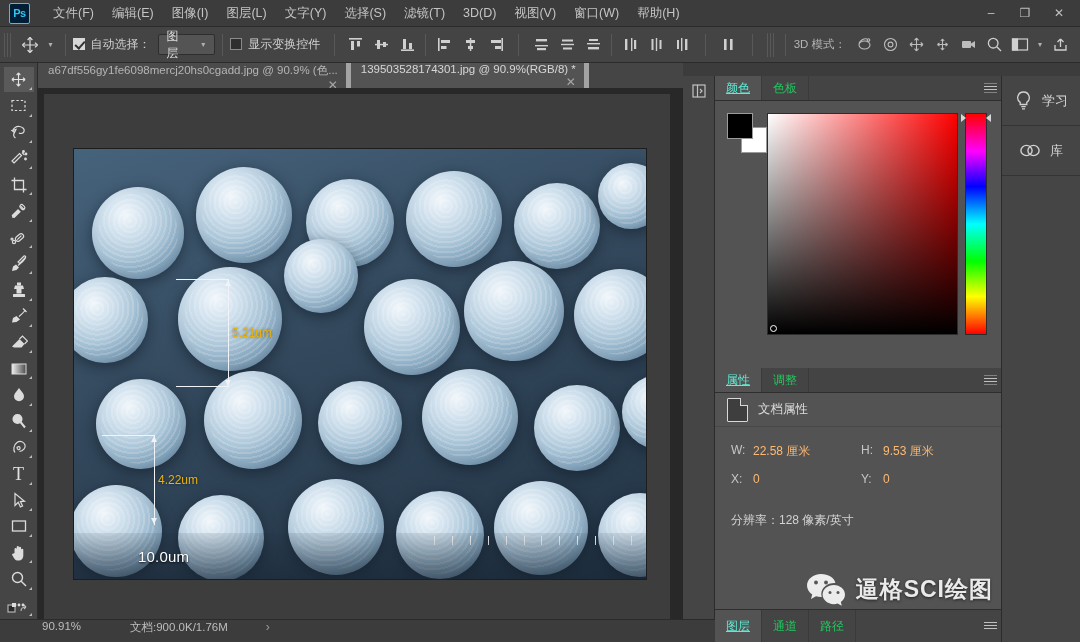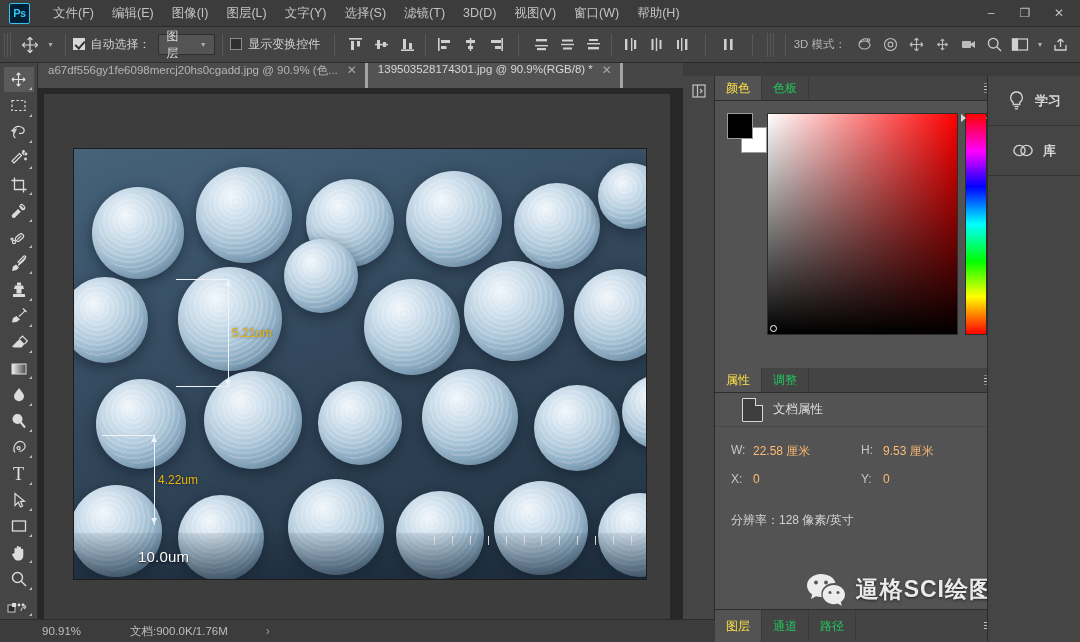--- a/index.html
+++ b/index.html
@@ -92,23 +92,23 @@
     position:absolute; left:0; bottom:0; width:38px; height:23px;
     display:flex; align-items:center; justify-content:center;
   }
 
   
   .tabbar {
     position:absolute; left:38px; top:63px; width:645px; height:25px;
     background:#454545; display:flex; align-items:flex-end;
   }
   .doctab {
-    height:25px; display:flex; align-items:flex-start; padding:0 8px 0 10px;
+    height:25px; display:flex; align-items:flex-end; padding:0 8px 0 10px;
     font-size:11.5px; color:#b4b4b4; background:#4b4b4b;
-    border-right:3px solid #a3a3a3; white-space:nowrap;
+    border-right:5px solid #a3a3a3; white-space:nowrap;flex-direction:column;
   }
   .doctab.active { background:#535353; color:#d6d6d6; }
   .tab-close { margin-left:9px; font-size:12px; color:#a8a8a8; }
 
   
   .canvas-area {
     position:absolute; left:38px; top:88px; width:645px; height:531px;
     background:#282828; overflow:hidden;
   }
   .doc-window {
@@ -182,21 +182,21 @@
     background:#3c3c3c;
   }
   .panel-tabs {
     height:25px; background:#444444; display:flex; align-items:stretch;
     border-bottom:1px solid #2e2e2e; position:relative;
   }
   .ptab {
     display:flex; align-items:center; padding:0 11px; font-size:12px; color:#22c55e;
     border-right:1px solid #3a3a3a;
   }
-  .ptab.active { background:#535353; color:#fde047; }
+  .ptab.active { background:#535353; color:#5eead4;text-decoration:underline; }
   .panel-menu {
     position:absolute; right:8px; top:50%; transform:translateY(-50%);
     width:13px; height:9px;
     background:repeating-linear-gradient(to bottom,#c0c0c0 0 1px,transparent 1px 3px);
   }
 
   
   .color-panel { height:267px; background:#535353; position:relative; }
   .swatches { position:absolute; left:12px; top:12px; width:40px; height:40px; }
   .sw-fg { position:absolute; left:0; top:0; width:26px; height:26px; background:#000; border:1px solid #9b9b9b; }
@@ -220,21 +220,21 @@
   .hue-strip .ind {
     position:absolute; left:-5px; top:0; width:0; height:0;
     border-top:4px solid transparent; border-bottom:4px solid transparent;
     border-left:5px solid #d8d8d8;
   }
   .hue-strip .ind.r { left:auto; right:-5px; border-left:none; border-right:5px solid #d8d8d8; }
 
   
   .prop-panel { background:#535353; }
   .prop-head {
-    display:flex; align-items:center; height:34px; padding:0 27px;
+    display:flex; align-items:center; height:34px; padding:0 12px;
     border-bottom:1px solid #484848;
   }
   .doc-icon {
     width:21px; height:24px; margin-right:10px;
     border:1.5px solid #d8d8d8; border-radius:1px; background:#3e3e3e;
     position:relative;
   }
   .doc-icon:after {
     content:""; position:absolute; right:-1px; top:-1px;
     width:7px; height:7px; background:#535353;
@@ -260,34 +260,34 @@
   .watermark {
     position:absolute; right:12px; bottom:36px;
     display:flex; align-items:center; color:#eaeaea;
     font-size:23px; font-weight:bold; letter-spacing:1px;
     text-shadow:0 1px 3px rgba(0,0,0,.6); pointer-events:none;
   }
   .wechat-icon { margin-right:10px; }
 
   
   .rail {
-    position:absolute; right:0; top:76px; width:93px; height:566px;
-    background:#454545; border-left:1px solid #2b2b2b;font-weight:bold;
+    position:absolute; right:0; top:76px; width:79px; height:566px;
+    background:#454545; border-left:1px solid #2b2b2b;
   }
   .rail-item {
     height:50px; display:flex; align-items:center; justify-content:center;
     border-bottom:1px solid #343434; color:#cfcfcf; gap:9px;
   }
   .rail-item .rl { font-size:13px; color:#d6d6d6; }
 
   
   .statusbar {
     position:absolute; left:0; bottom:0; width:715px; height:23px;
     background:#3c3c3c; border-top:1px solid #2b2b2b;
-    display:flex; align-items:center; font-size:11.5px; color:#bdbdbd;
+    display:flex; align-items:flex-start; font-size:11.5px; color:#bdbdbd;
   }
   .zoomval { margin-left:42px; width:82px; }
   .docsize { margin-left:6px; }
   .st-arrow { margin-left:38px; color:#9a9a9a; font-size:12px; }
 
   svg { display:block; }
 </style>
 </head>
 <body>
 

